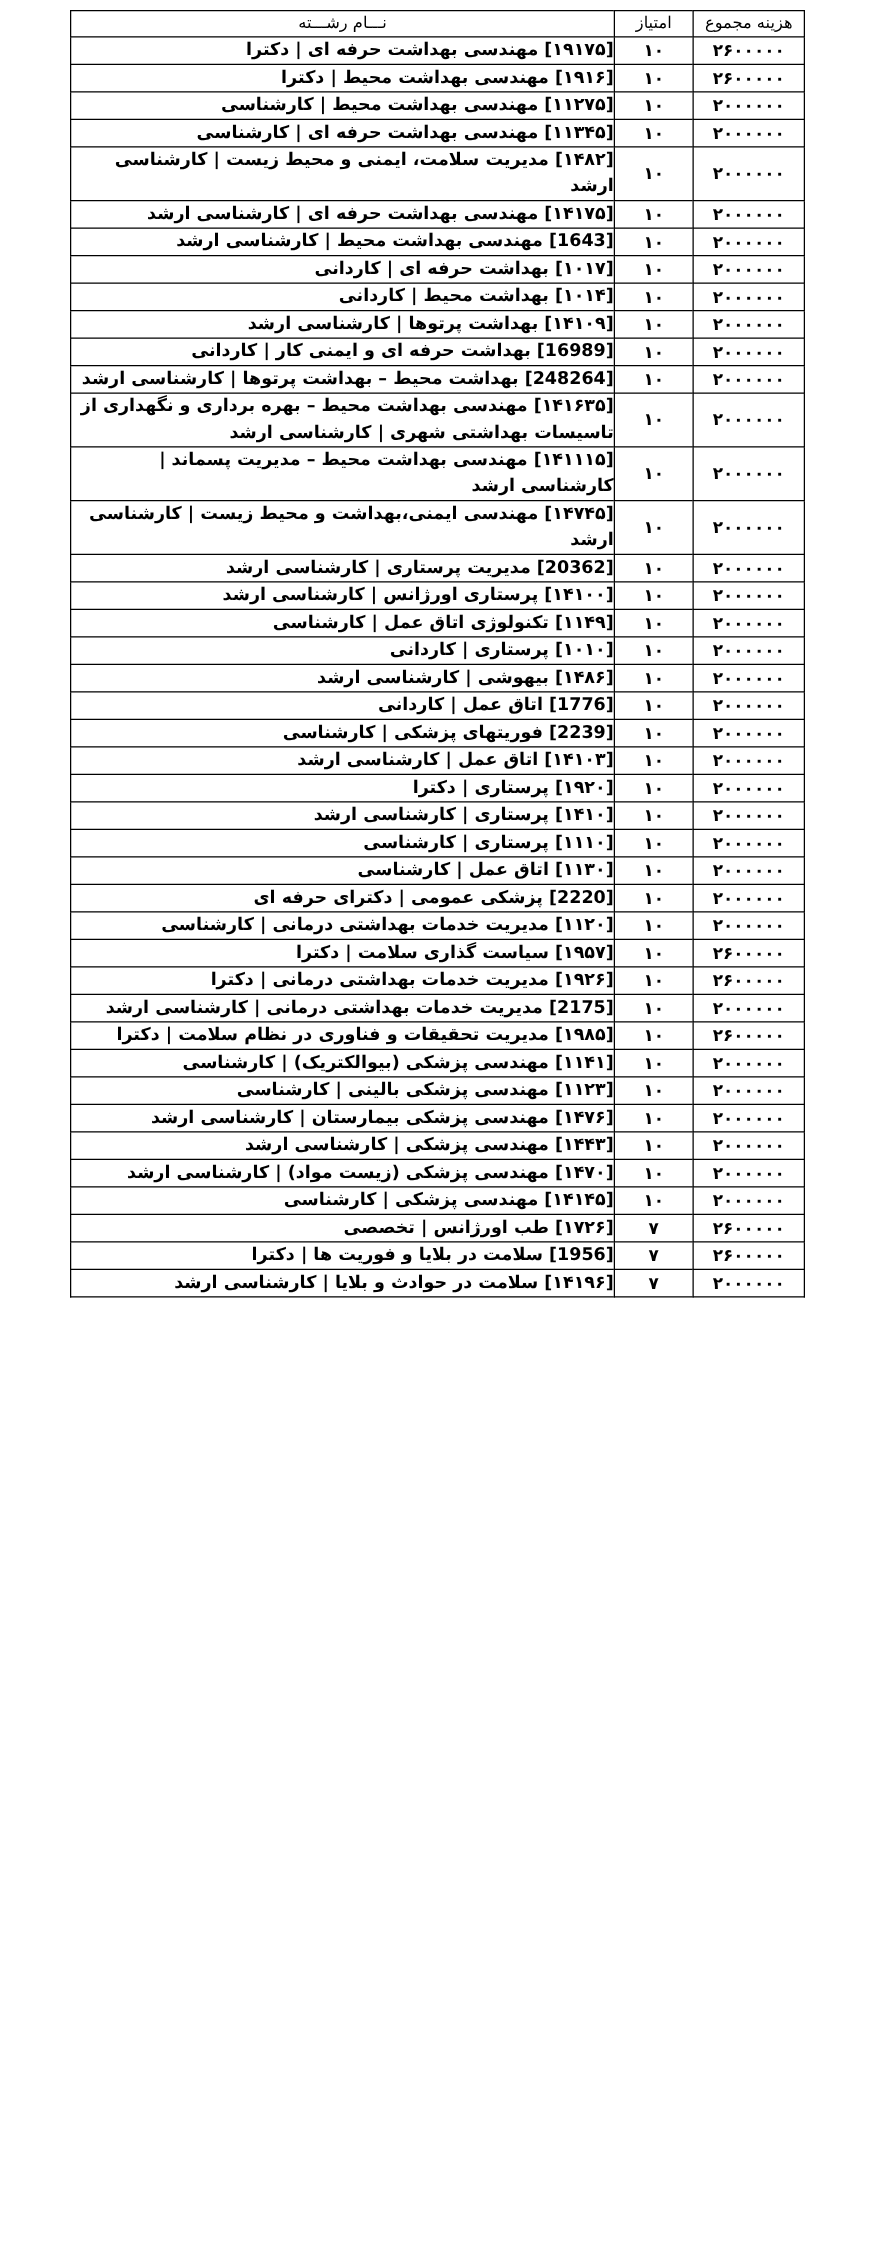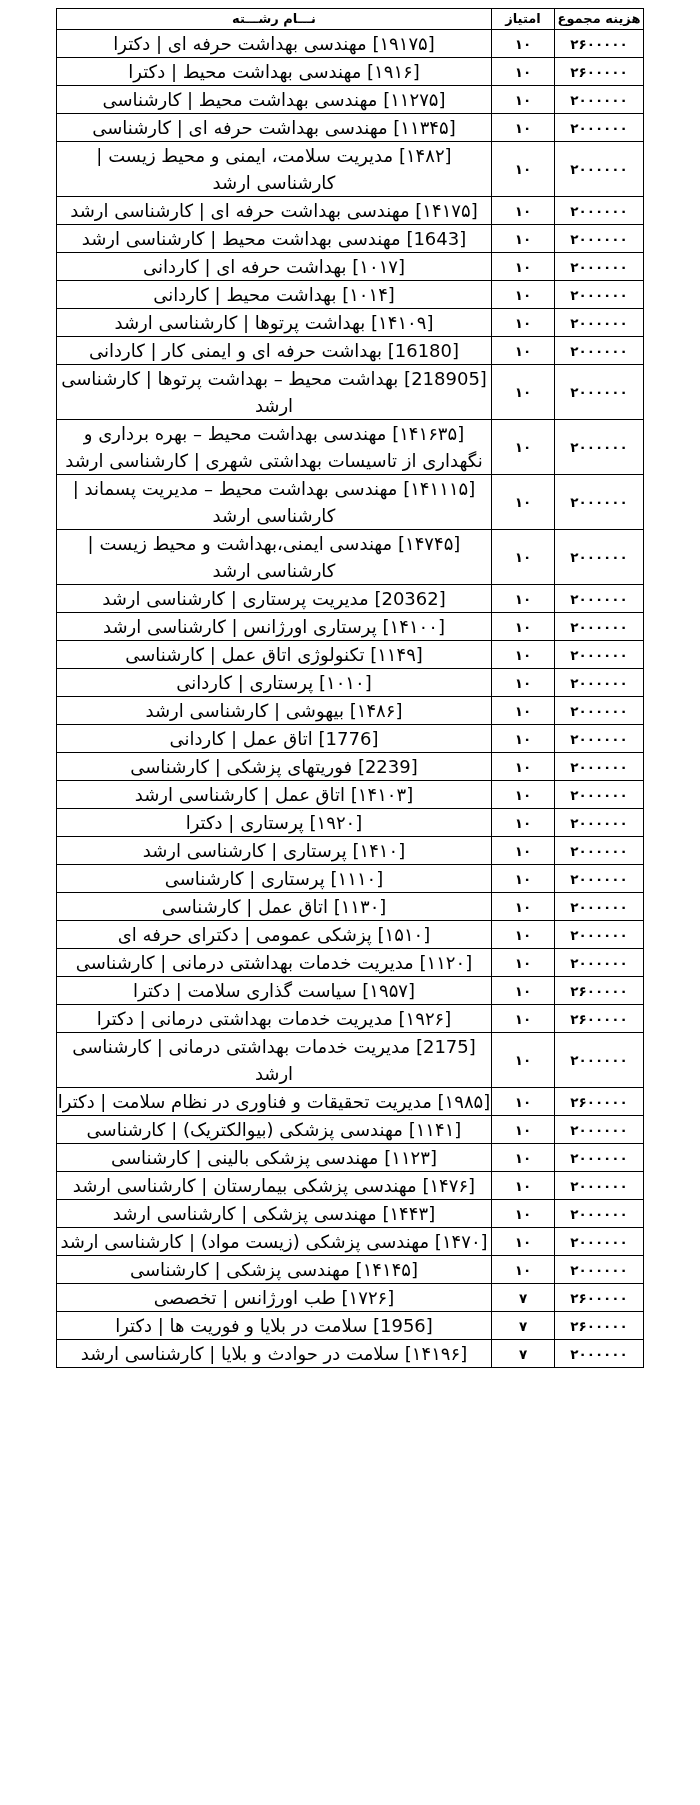--- a/index.html
+++ b/index.html
@@ -22,42 +22,42 @@
     width: 584px;
     margin: 0 auto;
     table-layout: fixed;
   }
   table.grid th, table.grid td {
     border: 1px solid #000000;
     padding: 0;
     vertical-align: middle;
   }
   thead th {
-    font-weight: bold;
+    font-weight: normal;
     font-size: 13px;
     line-height: 1.25;
     padding: 6px 4px;
     text-align: center;
   }
   th.col-cost { width: 88px; }
   th.col-score { width: 62px; }
   th.col-name  { width: 434px; }
 
   td.cost, td.score {
     text-align: center;
     font-size: 13.5px;
     font-weight: bold;
     letter-spacing: 0.5px;
     padding: 7px 2px;
   }
   td.name {
-    text-align: center;
+    text-align: right;
     direction: rtl;
-    font-size: 18px;
-    font-weight: normal;
+    font-size: 14px;
+    font-weight: bold;
     line-height: 1.5;
     padding: 7px 9px 7px 6px;
   }
   .hdr-spaced {
     letter-spacing: 3px;
   }
   .two-line {
     line-height: 1.55;
   }
 </style>
@@ -120,26 +120,26 @@
           <td class="name">[۱۰۱۴] بهداشت محیط | کاردانی</td>
         </tr>
         <tr>
           <td class="cost">۲۰۰۰۰۰۰</td>
           <td class="score">۱۰</td>
           <td class="name">[۱۴۱۰۹] بهداشت پرتوها | کارشناسی ارشد</td>
         </tr>
         <tr>
           <td class="cost">۲۰۰۰۰۰۰</td>
           <td class="score">۱۰</td>
-          <td class="name">[16180] بهداشت حرفه ای و ایمنی کار | کاردانی</td>
-        </tr>
-        <tr>
-          <td class="cost">۲۰۰۰۰۰۰</td>
-          <td class="score">۱۰</td>
-          <td class="name">[218905] بهداشت محیط – بهداشت پرتوها | کارشناسی ارشد</td>
+          <td class="name">[16989] بهداشت حرفه ای و ایمنی کار | کاردانی</td>
+        </tr>
+        <tr>
+          <td class="cost">۲۰۰۰۰۰۰</td>
+          <td class="score">۱۰</td>
+          <td class="name">[248264] بهداشت محیط – بهداشت پرتوها | کارشناسی ارشد</td>
         </tr>
         <tr>
           <td class="cost">۲۰۰۰۰۰۰</td>
           <td class="score">۱۰</td>
           <td class="name">[۱۴۱۶۳۵] مهندسی بهداشت محیط – بهره برداری و نگهداری از تاسیسات بهداشتی شهری | کارشناسی ارشد</td>
         </tr>
         <tr>
           <td class="cost">۲۰۰۰۰۰۰</td>
           <td class="score">۱۰</td>
           <td class="name">[۱۴۱۱۱۵] مهندسی بهداشت محیط – مدیریت پسماند | کارشناسی ارشد</td>
@@ -205,21 +205,21 @@
           <td class="name">[۱۱۱۰] پرستاری | کارشناسی</td>
         </tr>
         <tr>
           <td class="cost">۲۰۰۰۰۰۰</td>
           <td class="score">۱۰</td>
           <td class="name">[۱۱۳۰] اتاق عمل | کارشناسی</td>
         </tr>
         <tr>
           <td class="cost">۲۰۰۰۰۰۰</td>
           <td class="score">۱۰</td>
-          <td class="name">[۱۵۱۰] پزشکی عمومی | دکترای حرفه ای</td>
+          <td class="name">[2220] پزشکی عمومی | دکترای حرفه ای</td>
         </tr>
         <tr>
           <td class="cost">۲۰۰۰۰۰۰</td>
           <td class="score">۱۰</td>
           <td class="name">[۱۱۲۰] مدیریت خدمات بهداشتی درمانی | کارشناسی</td>
         </tr>
         <tr>
           <td class="cost">۲۶۰۰۰۰۰</td>
           <td class="score">۱۰</td>
           <td class="name">[۱۹۵۷] سیاست گذاری سلامت | دکترا</td>

